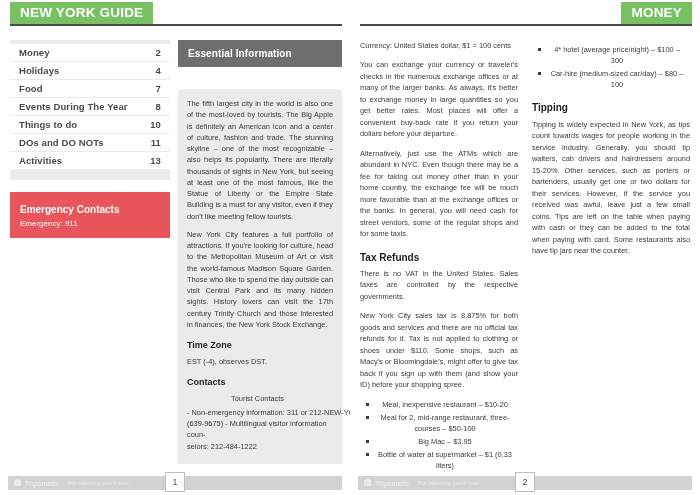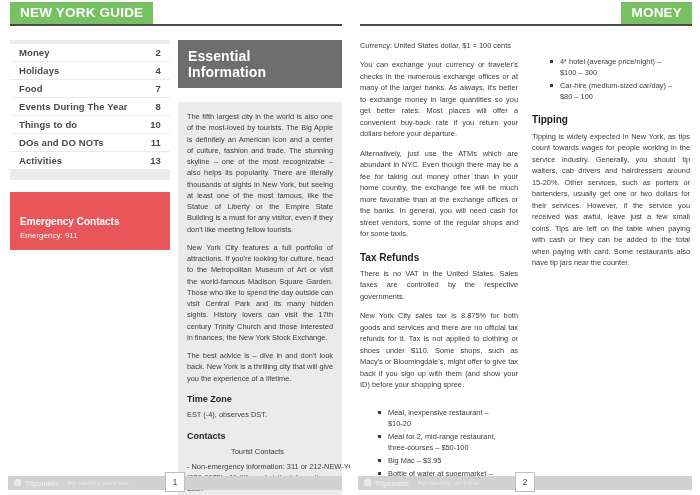--- a/index.html
+++ b/index.html
@@ -82,40 +82,40 @@
     font-weight: bold;
     color: #4a4a4a;
     letter-spacing: 0.1px;
   }
   .toc-item .t-label { white-space: nowrap; }
   .toc-item .t-page { font-weight: bold; }
 
   
   .emergency {
     margin-top: 12px;
-    padding: 24px 10px 10px 10px;
+    padding: 12px 10px 10px 10px;
     color: #ffffff;
   }
   .emergency-title {
     font-size: 10px;
     font-weight: bold;
     margin-bottom: 4px;
   }
   .emergency-line {
     font-size: 8px;
   }
 
   
   .panel-head {
     background: #6e6e6e;
     color: #ffffff;
-    font-size: 14px;
+    font-size: 10px;
     font-weight: bold;
     padding: 8px 10px;
-    margin-bottom: 14px;
+    margin-bottom: 22px;
     letter-spacing: 0.1px;
   }
   .panel-body {
     background: #ebebeb;
     padding: 9px 9px 12px 9px;
     font-size: 7.4px;
     line-height: 1.52;
     color: #3a3a3a;
     text-align: justify;
   }
@@ -149,23 +149,23 @@
   .rcol p { margin: 0 0 8px 0; }
   .rcol h3 {
     margin: 10px 0 3px 0;
     font-size: 10px;
     font-weight: bold;
     color: #1d1d1d;
     text-align: left;
   }
   ul.sq {
     list-style: none;
-    margin: 16px;
+    margin: 4px;
     padding: 0;
-    text-align: left;
+    text-align: center;
   }
   ul.sq li {
     position: relative;
     padding-left: 12px;
     margin-bottom: 2px;
     line-height: 1.5;
   }
   ul.sq li::before {
     content: "";
     position: absolute;
@@ -298,21 +298,20 @@
           <div class="emergency-title">Emergency Contacts</div>
           <div class="emergency-line">Emergency: 911</div>
         </div>
       </div>
 
       <div class="col-essential">
         <div class="panel-head">Essential Information</div>
         <div class="panel-body">
           <p>The fifth largest city in the world is also one of the most-loved by tourists.  The Big Apple is definitely an American icon and a center of culture, fashion and trade.  The stunning skyline – one of the most recognizable – also helps its popularity.  There are literally thousands of sights in New York, but seeing at least one of the most famous, like the Statue of Liberty or the Empire State Building is a must for any visitor, even if they don't like meeting fellow tourists.</p>
           <p>New York City features a full portfolio of attractions.  If you're looking for culture, head to the Metropolitan Museum of Art or visit the world-famous Madison Square Garden. Those who like to spend the day outside can visit Central Park and its many hidden sights.  History lovers can visit the 17th century Trinity Church and those interested in finances, the New York Stock Exchange.</p>
-          <p class="tight">The best advice is – dive in and don't look back. New York is a thrilling city that will give you the experience of a lifetime.</p>
 
           <h4>Time Zone</h4>
           <p class="plain tight">EST (-4), observes DST.</p>
 
           <h4>Contacts</h4>
           <p class="plain" style="margin-bottom:3px;margin-left:44px;">Tourist Contacts</p>
           <p class="plain tight overflow-line">- Non-emergency information: 311 or 212-NEW-YORK</p>
           <p class="plain tight">(639-9675) - Multilingual visitor information coun-</p>
           <p class="plain tight">selors: 212-484-1222</p>
         </div>

